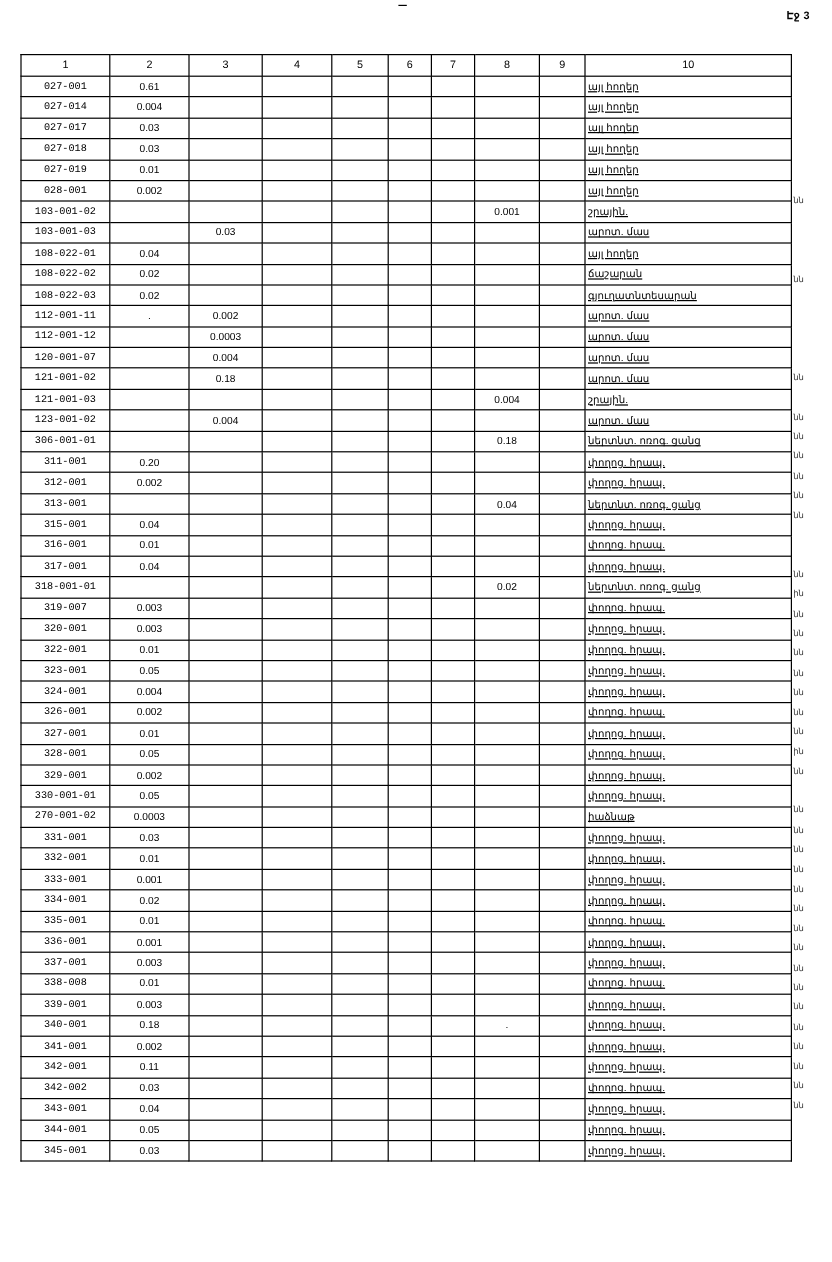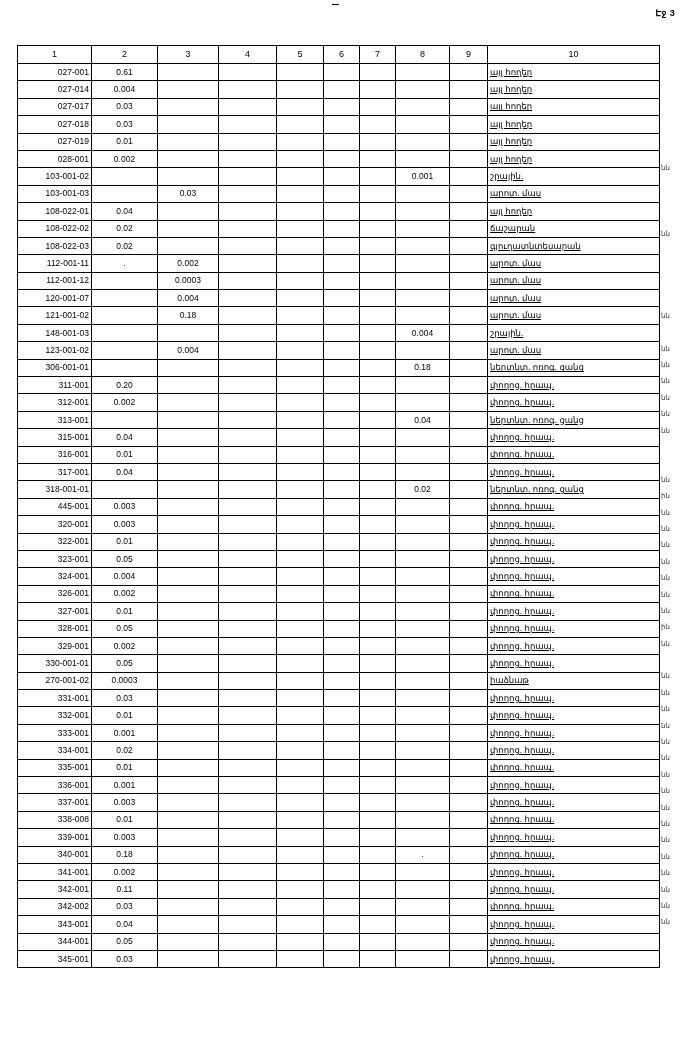--- a/index.html
+++ b/index.html
@@ -56,21 +56,21 @@
     line-height: 15px;
     overflow: hidden;
     white-space: nowrap;
   }
   table.data thead th {
     text-align: center;
     font-weight: normal;
     font-size: 9px;
     height: 17px;
   }
-  td.c1 { text-align: right; padding-left: 3px; }
+  td.c1 { text-align: center; padding-left: 3px; font-family: Liberation Mono, monospace; }
   td.c2, td.c3, td.c4, td.c5, td.c6, td.c7, td.c8, td.c9 { text-align: center; }
   td.c10 { text-align: left; padding-left: 4px; text-decoration: underline; }
   col.w1 { width: 74px; }
   col.w2 { width: 66px; }
   col.w3 { width: 61px; }
   col.w4 { width: 58px; }
   col.w5 { width: 47px; }
   col.w6 { width: 36px; }
   col.w7 { width: 36px; }
   col.w8 { width: 54px; }
@@ -303,21 +303,21 @@
             <td class="c3">0.18</td>
             <td class="c4"></td>
             <td class="c5"></td>
             <td class="c6"></td>
             <td class="c7"></td>
             <td class="c8"></td>
             <td class="c9"></td>
             <td class="c10">արոտ. մաս</td>
           </tr>
           <tr>
-            <td class="c1">148-001-03</td>
+            <td class="c1">121-001-03</td>
             <td class="c2"></td>
             <td class="c3"></td>
             <td class="c4"></td>
             <td class="c5"></td>
             <td class="c6"></td>
             <td class="c7"></td>
             <td class="c8">0.004</td>
             <td class="c9"></td>
             <td class="c10">շրային.</td>
           </tr>
@@ -423,21 +423,21 @@
             <td class="c3"></td>
             <td class="c4"></td>
             <td class="c5"></td>
             <td class="c6"></td>
             <td class="c7"></td>
             <td class="c8">0.02</td>
             <td class="c9"></td>
             <td class="c10">ներտնտ. ոռոգ. ցանց</td>
           </tr>
           <tr>
-            <td class="c1">445-001</td>
+            <td class="c1">319-007</td>
             <td class="c2">0.003</td>
             <td class="c3"></td>
             <td class="c4"></td>
             <td class="c5"></td>
             <td class="c6"></td>
             <td class="c7"></td>
             <td class="c8"></td>
             <td class="c9"></td>
             <td class="c10">փողոց. հրապ.</td>
           </tr>

